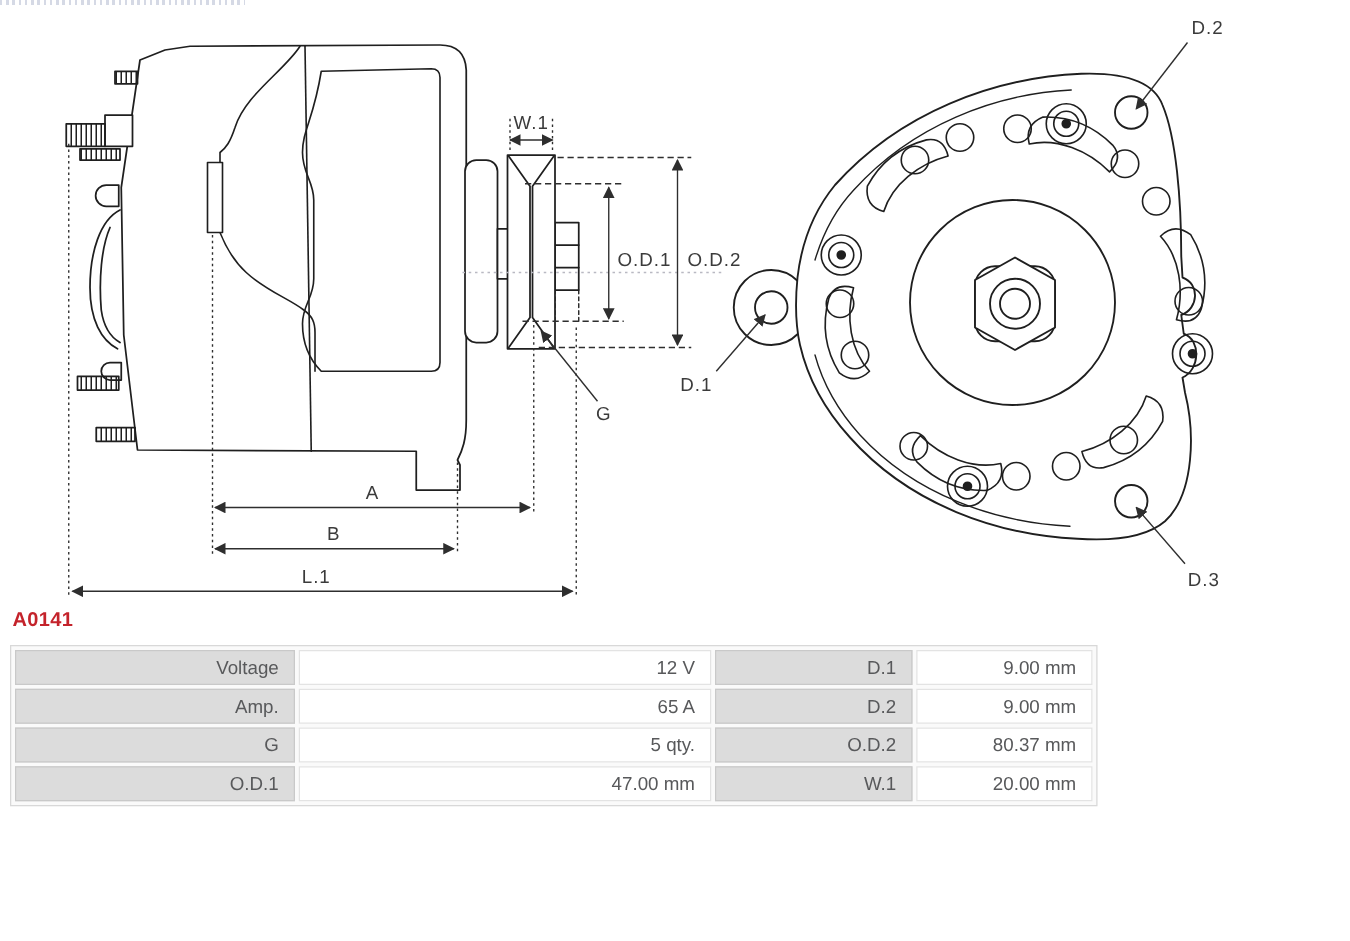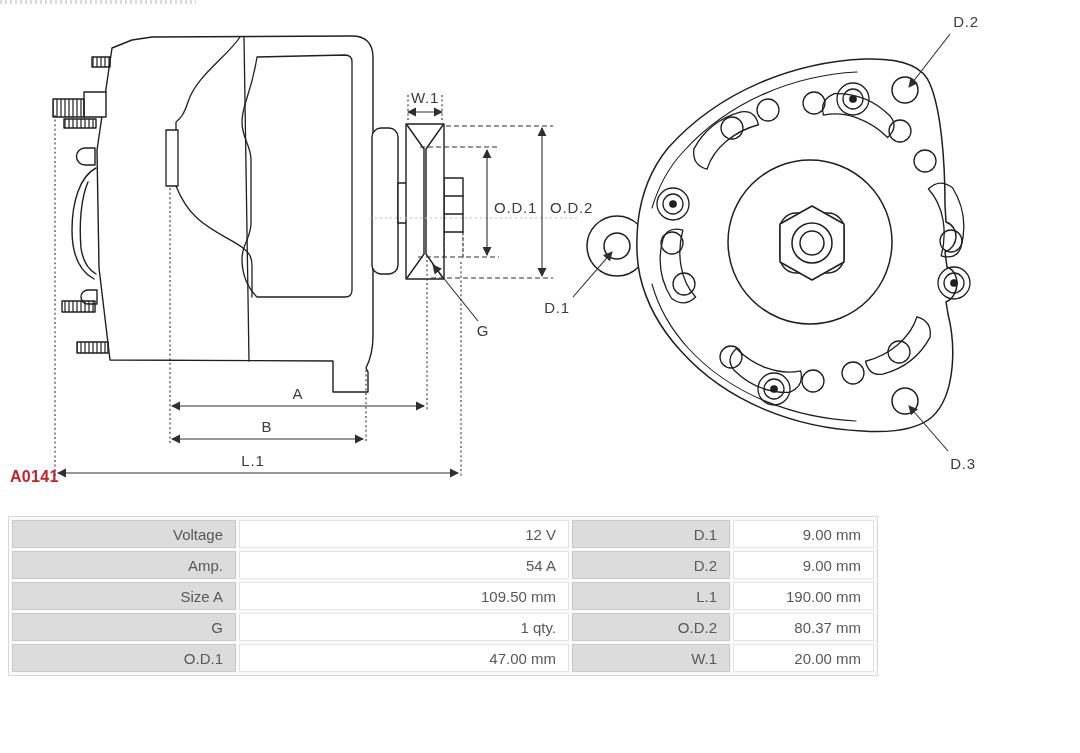--- a/index.html
+++ b/index.html
@@ -11,21 +11,21 @@
     position:absolute; top:0; left:0; width:196px; height:4px;
     background:repeating-linear-gradient(90deg, rgba(150,160,190,.40) 0 2px, transparent 2px 5px);
   }
   .drawing { position:absolute; top:0; left:0; width:1080px; height:485px; }
   svg { display:block; }
   .dim {
     font-family:"Liberation Sans", sans-serif;
     font-size:15px; fill:#3b3b3b; letter-spacing:0.8px;
   }
   .part-number {
-    position:absolute; top:468px; left:10px;
+    position:absolute; top:488px; left:10px;
     font-size:16px; font-weight:bold; letter-spacing:0.3px; color:#c4232b;
   }
   .spec-table {
     position:absolute; top:516px; left:8px; width:870px;
     border-collapse:separate; border-spacing:3px; table-layout:fixed;
     background:#fafafa; border:1px solid #d8d8d8;
   }
   .spec-table td {
     height:26px; padding:0 12px; text-align:right; font-size:15px;
     color:#58595b; overflow:hidden; white-space:nowrap;
@@ -209,33 +209,27 @@
     </colgroup>
   <tbody>
     <tr>
       <td class="lbl">Voltage</td>
       <td class="val">12 V</td>
       <td class="lbl">D.1</td>
       <td class="val">9.00 mm</td>
     </tr>
     <tr>
       <td class="lbl">Amp.</td>
-      <td class="val">54 A</td>
+      <td class="val">65 A</td>
       <td class="lbl">D.2</td>
       <td class="val">9.00 mm</td>
     </tr>
     <tr>
-      <td class="lbl">Size A</td>
-      <td class="val">109.50 mm</td>
-      <td class="lbl">L.1</td>
-      <td class="val">190.00 mm</td>
-    </tr>
-    <tr>
       <td class="lbl">G</td>
-      <td class="val">1 qty.</td>
+      <td class="val">5 qty.</td>
       <td class="lbl">O.D.2</td>
       <td class="val">80.37 mm</td>
     </tr>
     <tr>
       <td class="lbl">O.D.1</td>
       <td class="val">47.00 mm</td>
       <td class="lbl">W.1</td>
       <td class="val">20.00 mm</td>
     </tr>
   </tbody>

